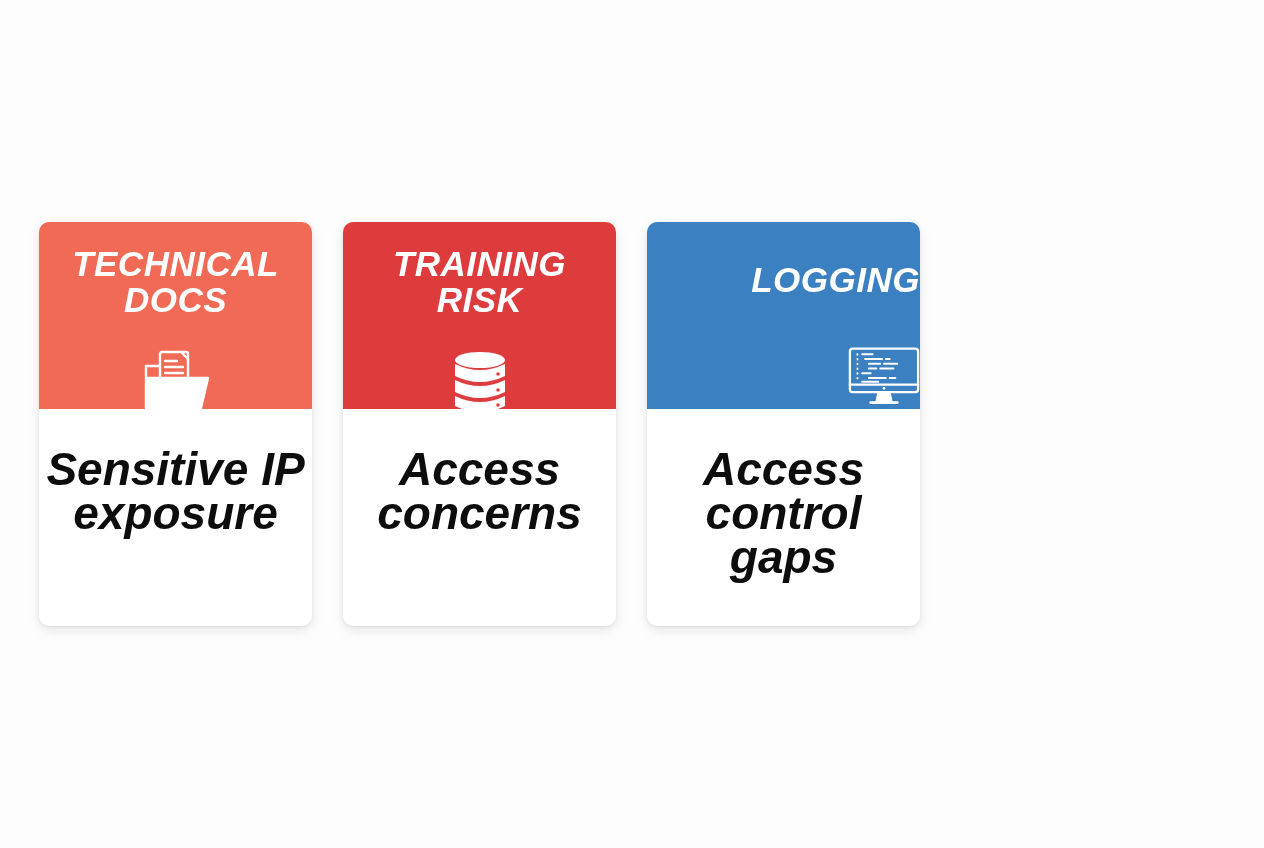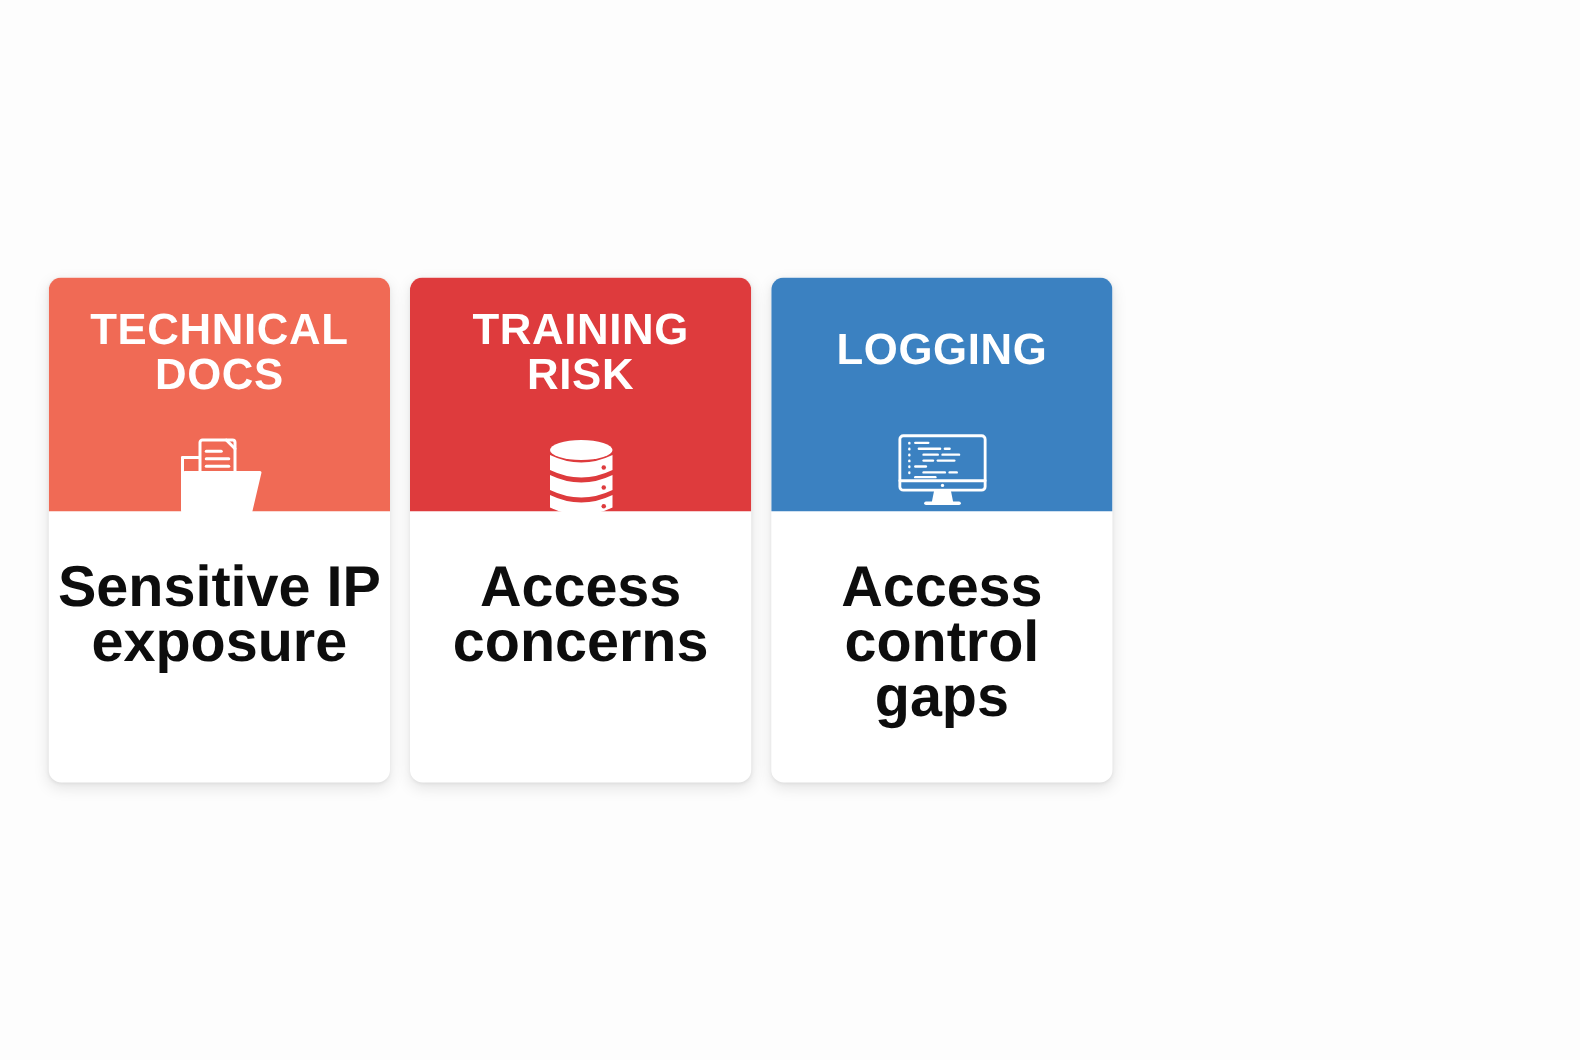--- a/index.html
+++ b/index.html
@@ -14,21 +14,22 @@
     .stage {
       position: relative;
       width: 1264px;
       height: 848px;
     }
     .cards {
       position: absolute;
       left: 39px;
       top: 222px;
       display: flex;
-      gap: 16px;
+      gap: 31px;
+      font-style: italic;
     }
     .card {
       width: 273px;
       height: 404px;
       border-radius: 10px;
       background: #ffffff;
       box-shadow: 0 4px 12px rgba(0,0,0,0.10), 0 1px 3px rgba(0,0,0,0.06);
       overflow: hidden;
       display: flex;
       flex-direction: column;
@@ -129,21 +130,21 @@
           </svg>
         </div>
       </div>
       <div class="card-body">
         <div class="card-text">Access
 concerns</div>
       </div>
     </div>
 
     <div class="card">
-      <div class="card-header" style="background:#3B81C1;">
+      <div class="card-header" style="background:#3B81C1;align-items:flex-end;">
         <div class="card-title">LOGGING</div>
         <div class="card-icon">
           <svg width="76" height="64" viewBox="0 0 76 64" fill="none" stroke="#fff" stroke-linecap="round">
             <rect x="2" y="2" width="72" height="46" rx="3" stroke-width="2.4"></rect>
             <line x1="2" y1="40" x2="74" y2="40" stroke-width="2.4"></line>
             <path d="M32 48 L30 58 H46 L44 48" fill="#fff" stroke-width="2"></path>
             <line x1="24" y1="59" x2="52" y2="59" stroke-width="3"></line>
             <g stroke-width="2">
               <line x1="10" y1="8" x2="10" y2="8.5"></line>
               <line x1="15" y1="8" x2="26" y2="8"></line>

